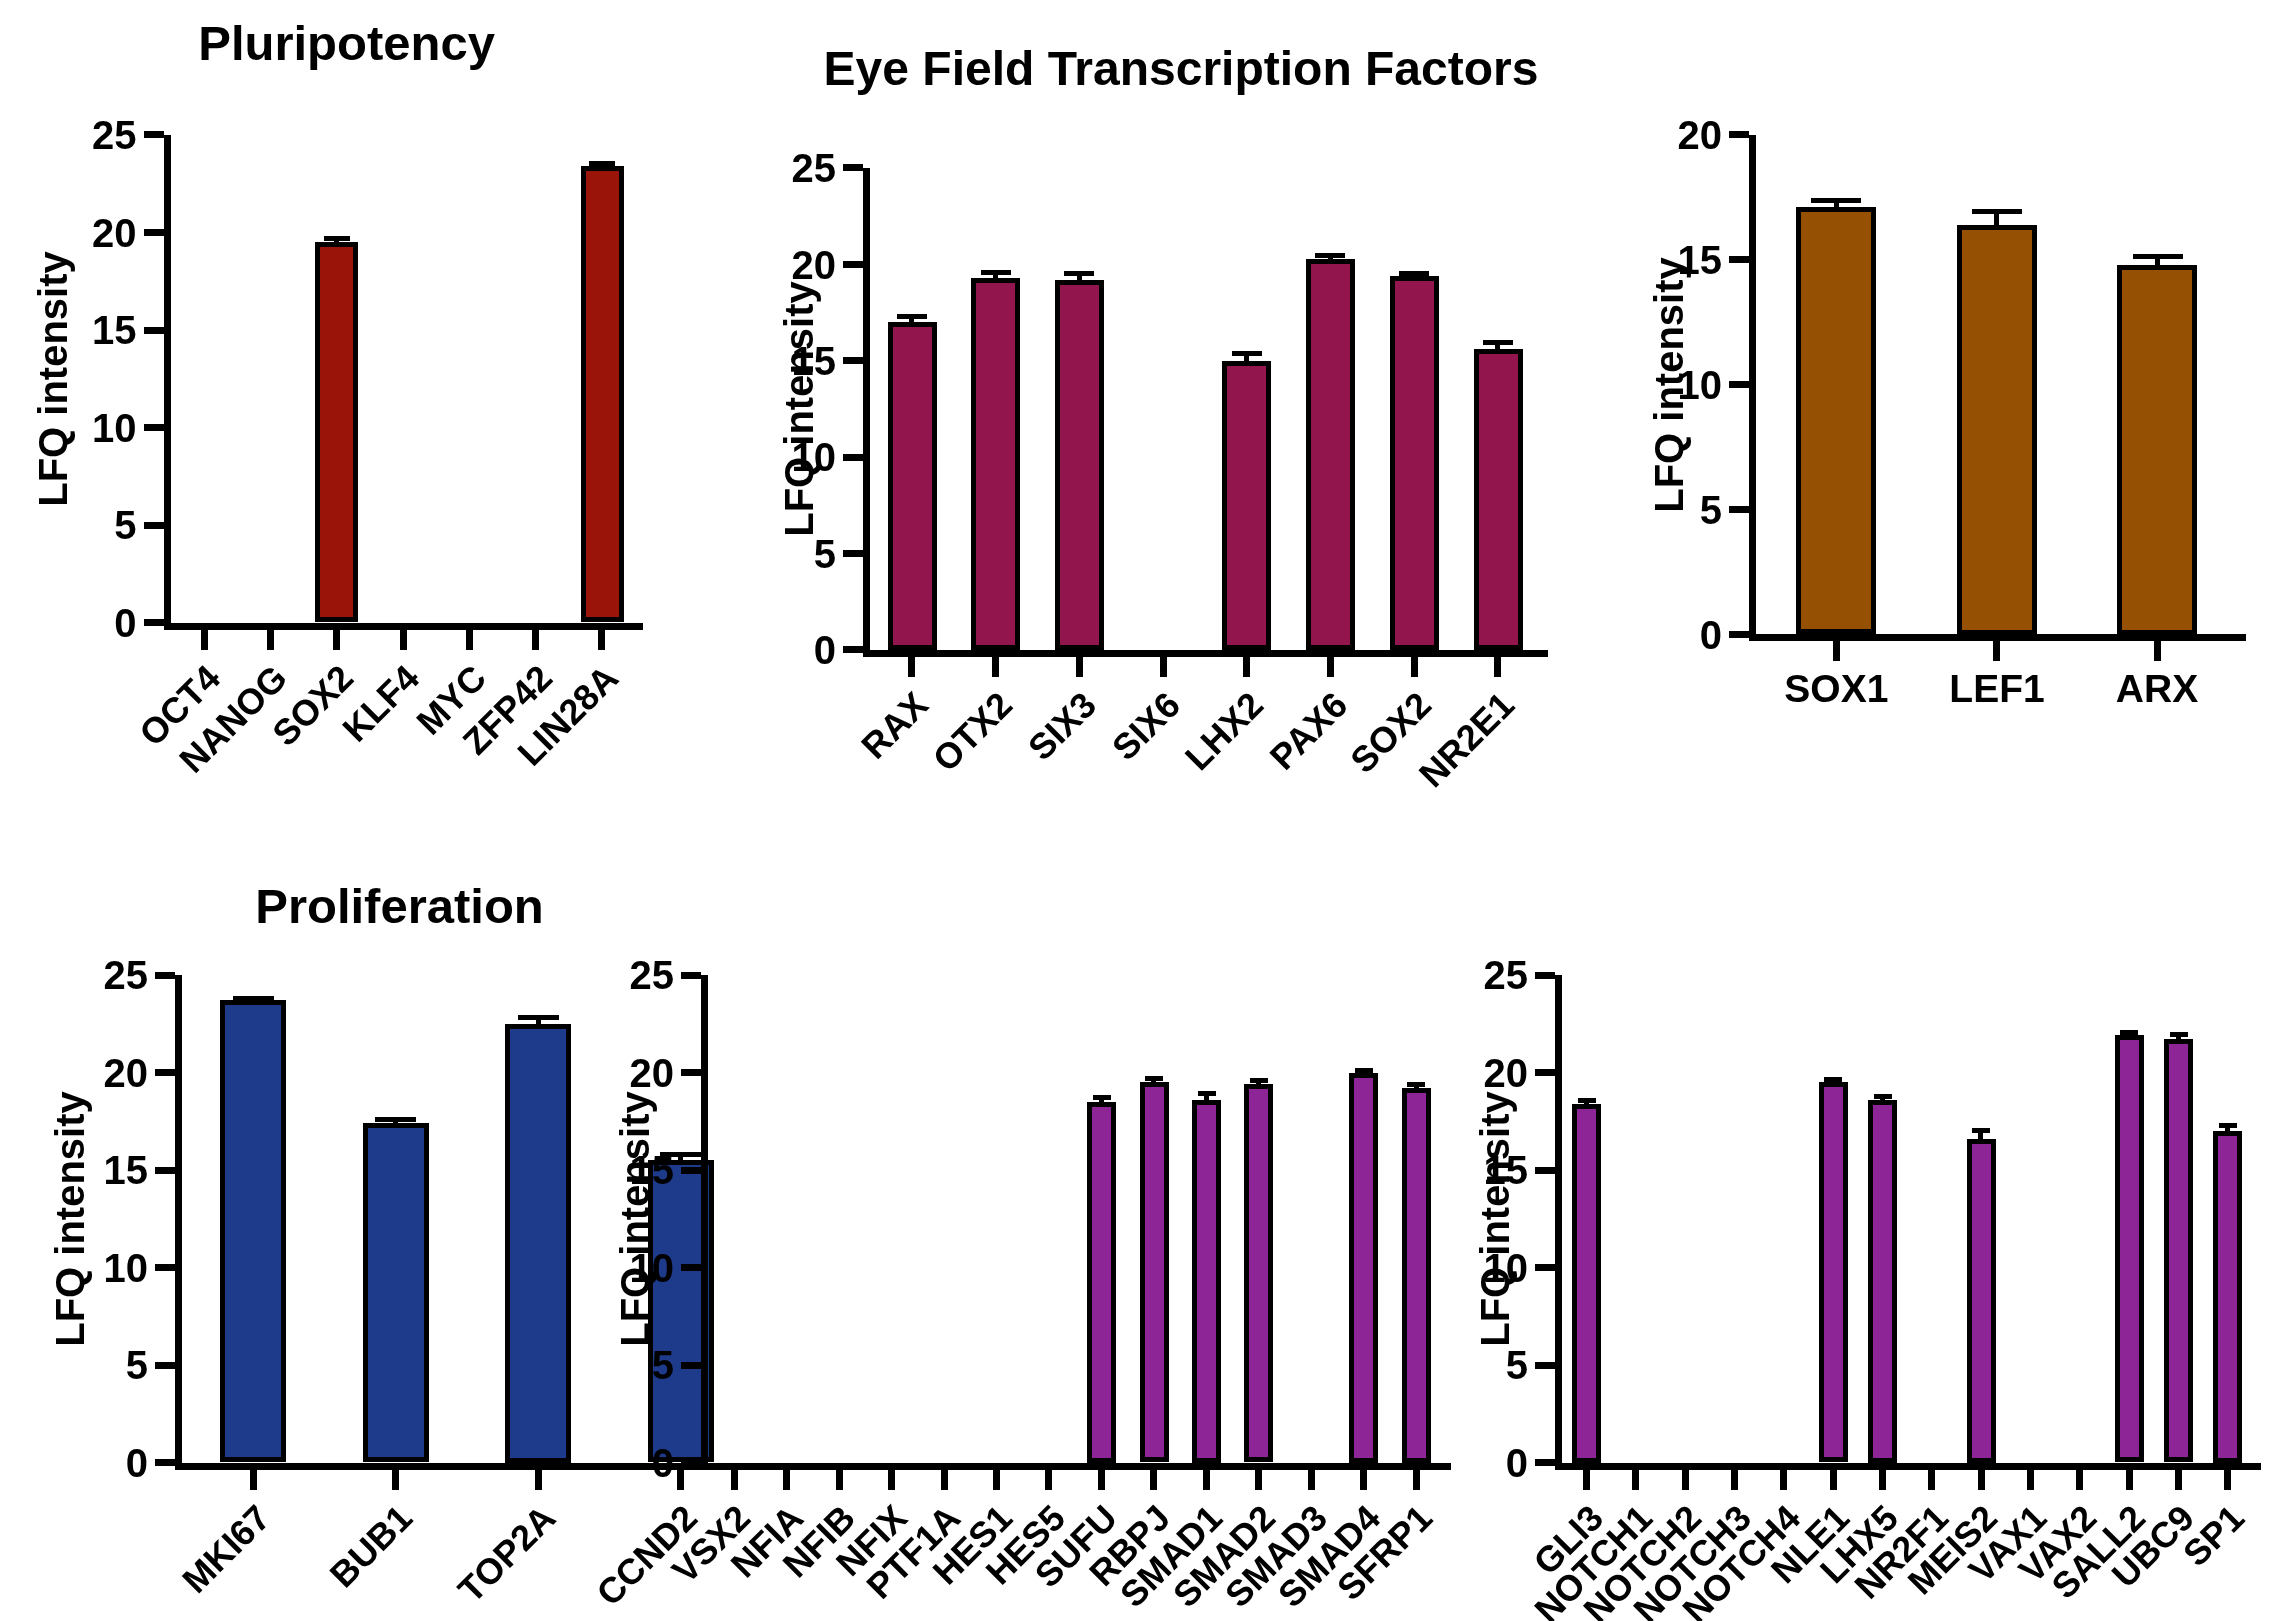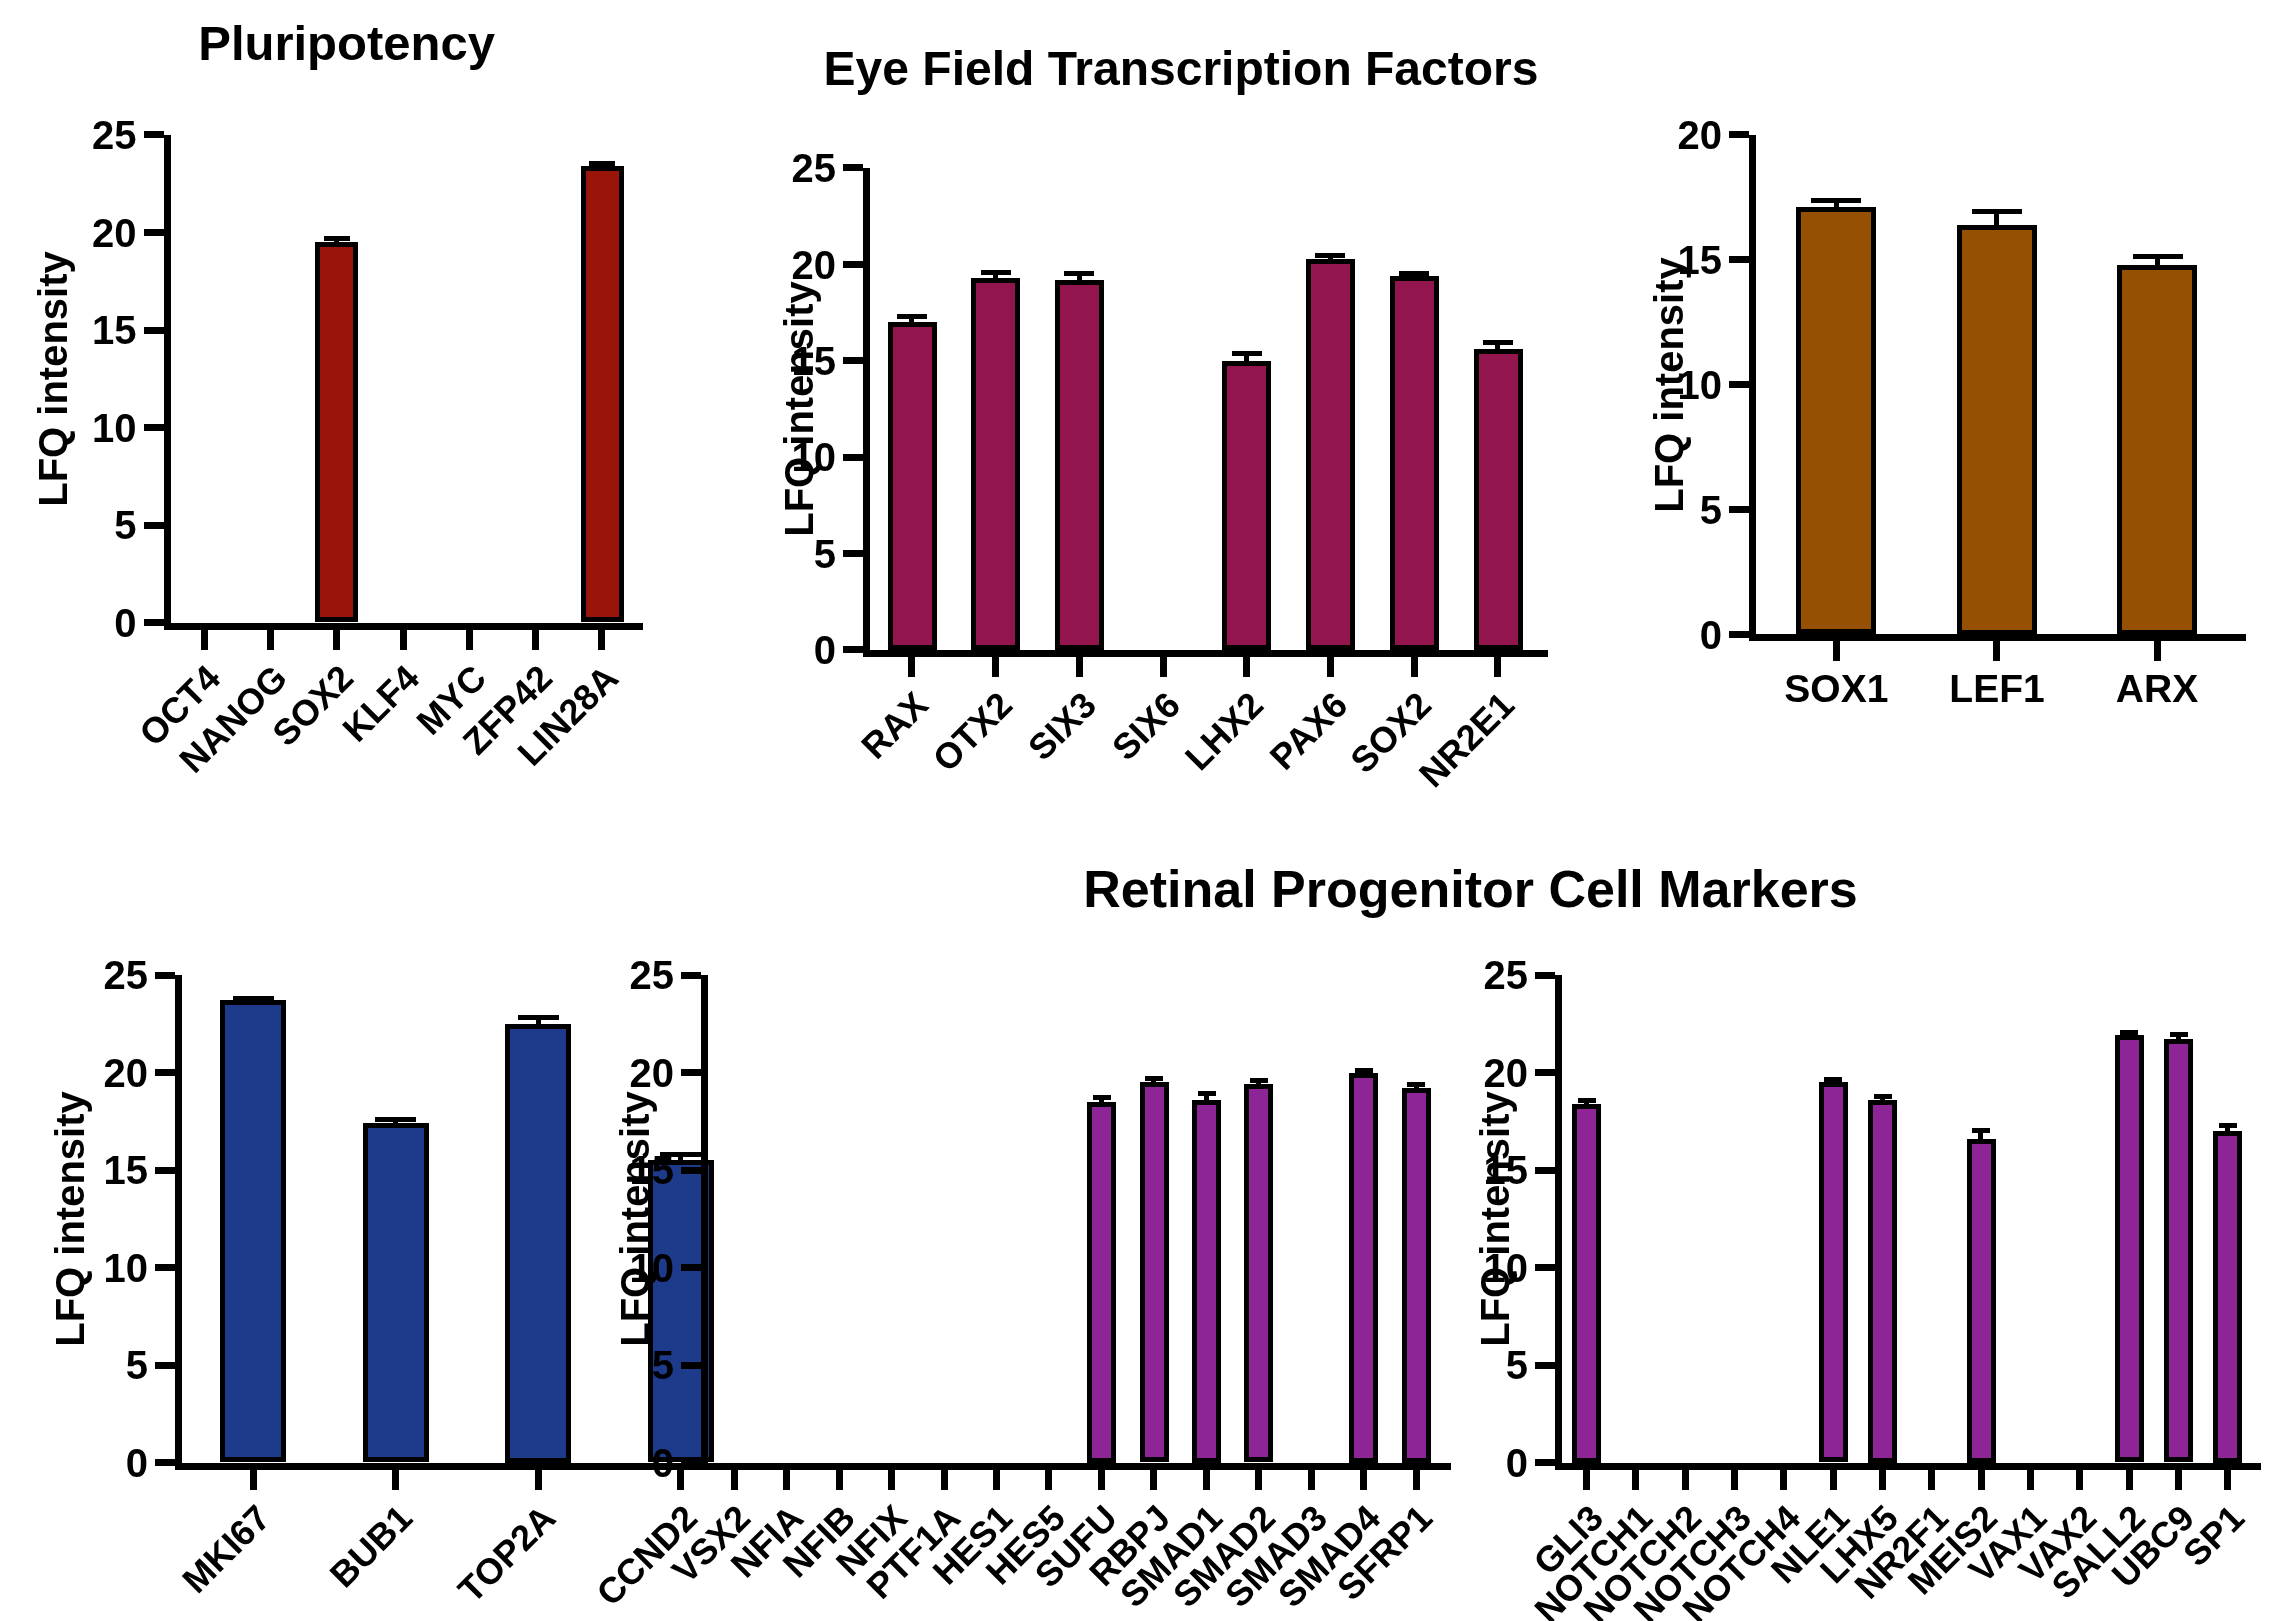--- a/index.html
+++ b/index.html
@@ -162,20 +162,21 @@
         <div class="catlab hor" style="left: 147px; width: 188px; top: 532px;">LEF1</div>
         <div class="xtick" style="left: 398px; top: 506px; width: 7px; height: 20px;"></div>
         <div class="estem" style="left: 399px; top: 122px; width: 5.3px; height: 15.7px;"></div>
         <div class="ecap" style="left: 377px; top: 119px; width: 50px; height: 5.3px;"></div>
         <div class="bar" style="left: 361px; top: 130px; width: 80px; height: 370px; background: rgb(150, 80, 3);"></div>
         <div class="catlab hor" style="left: 307px; width: 188px; top: 532px;">ARX</div>
       </div>
   </section>
 
   <section class="panel" style="left: 35px; top: 852px; width: 729px; height: 770px;">
+    <h2 class="chart-title" style="top: 26.4px; font-size: 49px;">Proliferation</h2>
     <div class="ylab" style="left: 35px; top: 367px;">LFQ intensity</div>
     <div class="plot" style="left: 147px; top: 123px; width: 570px; height: 488px;">
         <div class="axisline" style="left: -7px; top: 0px; width: 7px; height: 495px;"></div>
         <div class="axisline" style="left: -7px; top: 488px; width: 585px; height: 7px;"></div>
         <div class="ytick" style="left: -27px; top: 484px; width: 20px; height: 7px;"></div>
         <div class="yticklab" style="left: -142px; top: 462px; width: 108px; height: 52px; line-height: 52px;">0</div>
         <div class="ytick" style="left: -27px; top: 387px; width: 20px; height: 7px;"></div>
         <div class="yticklab" style="left: -142px; top: 364px; width: 108px; height: 52px; line-height: 52px;">5</div>
         <div class="ytick" style="left: -27px; top: 289px; width: 20px; height: 7px;"></div>
         <div class="yticklab" style="left: -142px; top: 267px; width: 108px; height: 52px; line-height: 52px;">10</div>
@@ -201,21 +202,20 @@
         <div class="bar" style="left: 323px; top: 49px; width: 66px; height: 439px; background: rgb(30, 58, 138);"></div>
         <div class="catlab rot" style="right: 218px; top: 522px;">TOP2A</div>
         <div class="xtick" style="left: 495px; top: 495px; width: 7px; height: 20px;"></div>
         <div class="estem" style="left: 496px; top: 180px; width: 5.3px; height: 13px;"></div>
         <div class="ecap" style="left: 478px; top: 177px; width: 41px; height: 5.3px;"></div>
         <div class="bar" style="left: 466px; top: 185px; width: 66px; height: 302px; background: rgb(30, 58, 138);"></div>
         <div class="catlab rot" style="right: 76px; top: 522px;">CCND2</div>
       </div>
   </section>
 
-  <div class="group-title">Retinal Progenitor Cell Markers</div>
 
   <section class="panel" style="left: 599px; top: 852px; width: 846px; height: 770px;">
     <div class="ylab" style="left: 36px; top: 367px;">LFQ intensity</div>
     <div class="plot" style="left: 109px; top: 123px; width: 734px; height: 488px;">
         <div class="axisline" style="left: -7px; top: 0px; width: 7px; height: 495px;"></div>
         <div class="axisline" style="left: -7px; top: 488px; width: 750px; height: 7px;"></div>
         <div class="ytick" style="left: -27px; top: 484px; width: 20px; height: 7px;"></div>
         <div class="yticklab" style="left: -142px; top: 462px; width: 108px; height: 52px; line-height: 52px;">0</div>
         <div class="ytick" style="left: -27px; top: 387px; width: 20px; height: 7px;"></div>
         <div class="yticklab" style="left: -142px; top: 364px; width: 108px; height: 52px; line-height: 52px;">5</div>

